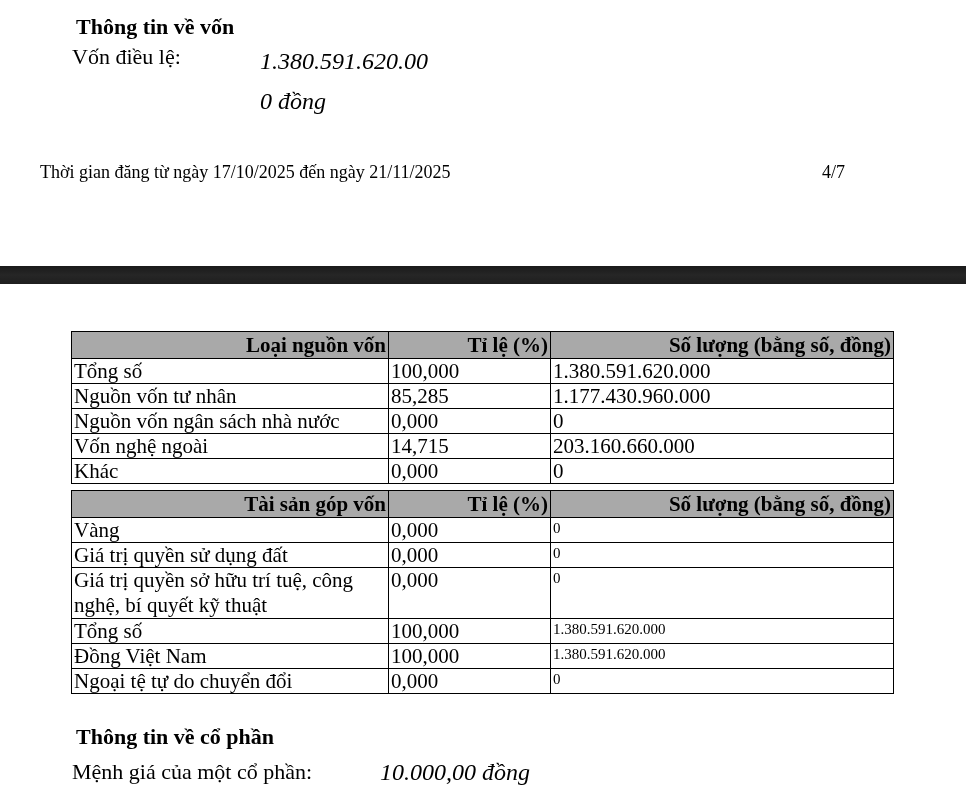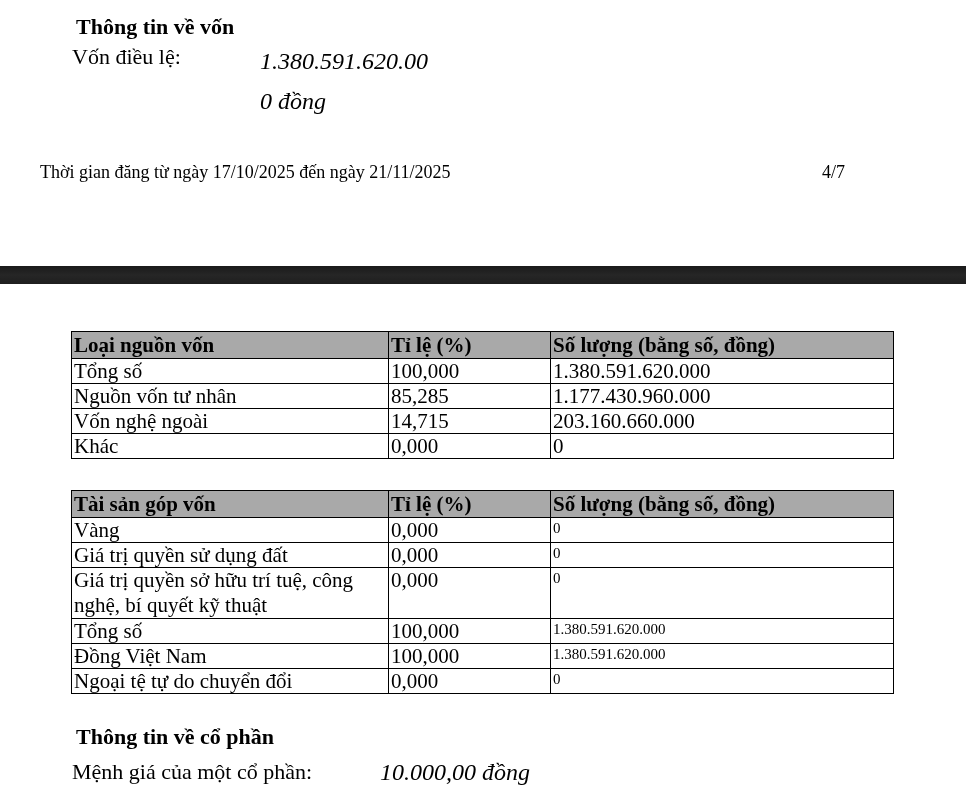--- a/index.html
+++ b/index.html
@@ -66,21 +66,21 @@
       border: 1.5px solid #000;
       padding: 0 2px 0 2px;
       line-height: 24px;
       height: 24px;
       vertical-align: top;
       overflow: hidden;
     }
     table.grid th {
       background: #a9a9a9;
       font-weight: bold;
-      text-align: left;
+      text-align: right;
       height: 25px;
       line-height: 26px;
     }
     table.grid td.num { text-align: left; }
     table.grid td.small { font-size: 15px; line-height: 20px; }
     table.grid tr.tall td { height: 49px; }
     table.grid td.wrap { white-space: normal; line-height: 25px; }
   </style>
 </head>
 <body>
@@ -115,20 +115,25 @@
   <tbody>
     <tr>
       <td>Tổng số</td>
       <td class="num">100,000</td>
       <td class="num">1.380.591.620.000</td>
     </tr>
     <tr>
       <td>Nguồn vốn tư nhân</td>
       <td class="num">85,285</td>
       <td class="num">1.177.430.960.000</td>
+    </tr>
+    <tr>
+      <td>Nguồn vốn ngân sách nhà nước</td>
+      <td class="num">0,000</td>
+      <td class="num">0</td>
     </tr>
     <tr>
       <td>Vốn nghệ ngoài</td>
       <td class="num">14,715</td>
       <td class="num">203.160.660.000</td>
     </tr>
     <tr>
       <td>Khác</td>
       <td class="num">0,000</td>
       <td class="num">0</td>

